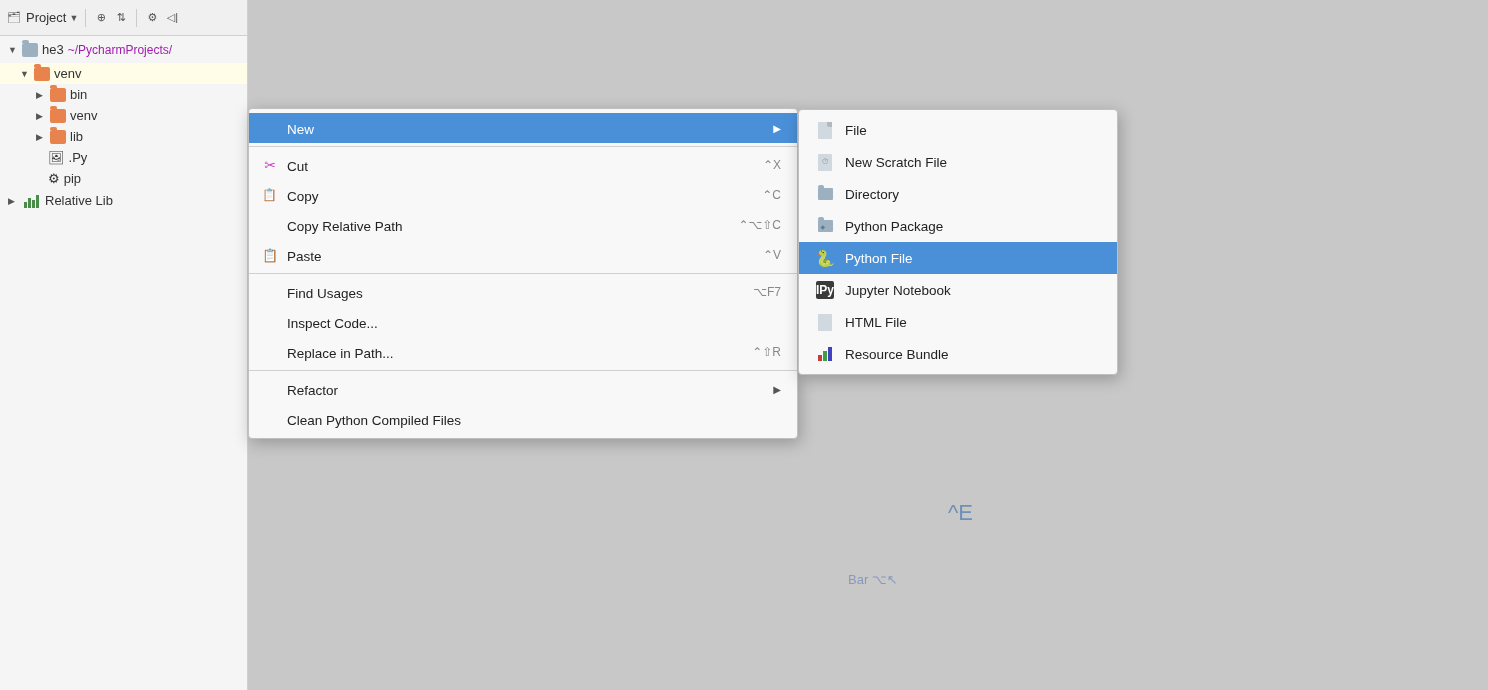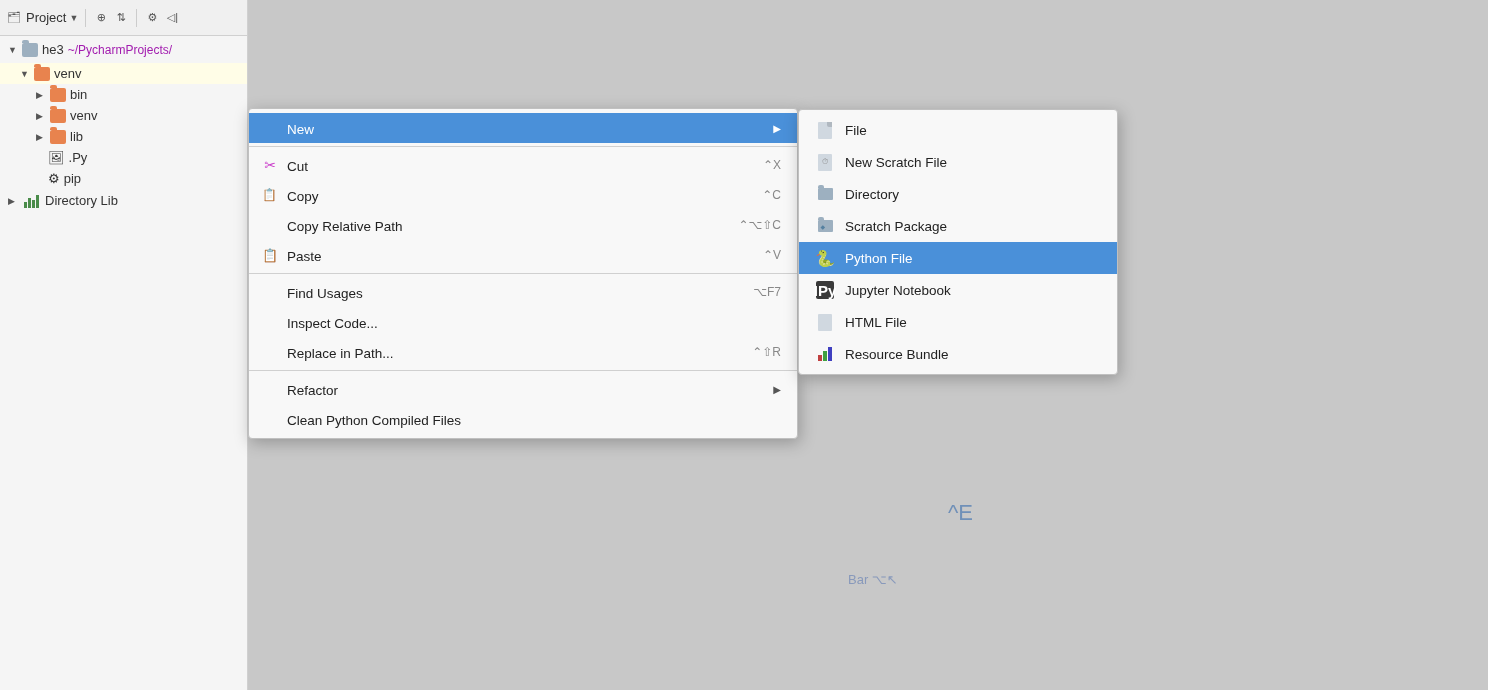--- a/index.html
+++ b/index.html
@@ -431,21 +431,21 @@
   </div>
 
   <div class="ext-lib">
     <span class="arrow">▶</span>
     <div class="bar-chart-icon">
       <span style="height:6px; background:#4a8c4a;"></span>
       <span style="height:10px; background:#4a8c4a;"></span>
       <span style="height:8px; background:#4a8c4a;"></span>
       <span style="height:13px; background:#4a8c4a;"></span>
     </div>
-    <span>Directory Lib</span>
+    <span>Relative Lib</span>
   </div>
 </div>
 
 <div class="context-menu">
 
   <div class="menu-item highlighted">
     <div class="menu-item-left">
       <div class="menu-icon"></div>
       <span>New</span>
     </div>
@@ -559,33 +559,33 @@
       <div class="submenu-icon">
         <div class="icon-folder-sm"></div>
       </div>
       <span>Directory</span>
     </div>
 
     <div class="submenu-item">
       <div class="submenu-icon">
         <div class="icon-pypackage"></div>
       </div>
-      <span>Scratch Package</span>
+      <span>Python Package</span>
     </div>
 
     <div class="submenu-item highlighted">
       <div class="submenu-icon">
         <span style="font-size:16px;">🐍</span>
       </div>
       <span>Python File</span>
     </div>
 
     <div class="submenu-item">
       <div class="submenu-icon">
-        <div class="icon-jupyter" style="font-size:15px; background:#3a3a3a;text-align:right;">IPy</div>
+        <div class="icon-jupyter" style="font-size:12px; background:#3a3a3a;text-align:right;">IPy</div>
       </div>
       <span>Jupyter Notebook</span>
     </div>
 
     <div class="submenu-item">
       <div class="submenu-icon">
         <div class="icon-html"></div>
       </div>
       <span>HTML File</span>
     </div>

